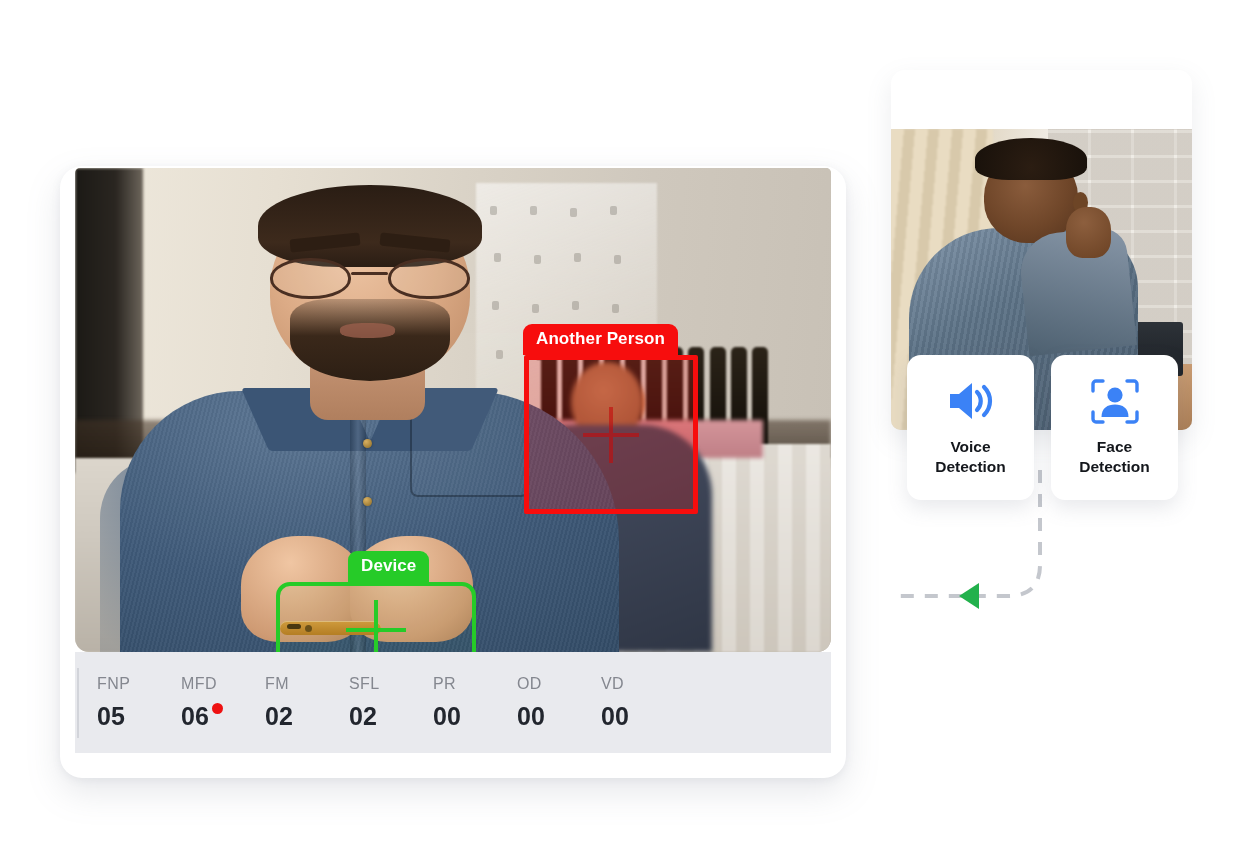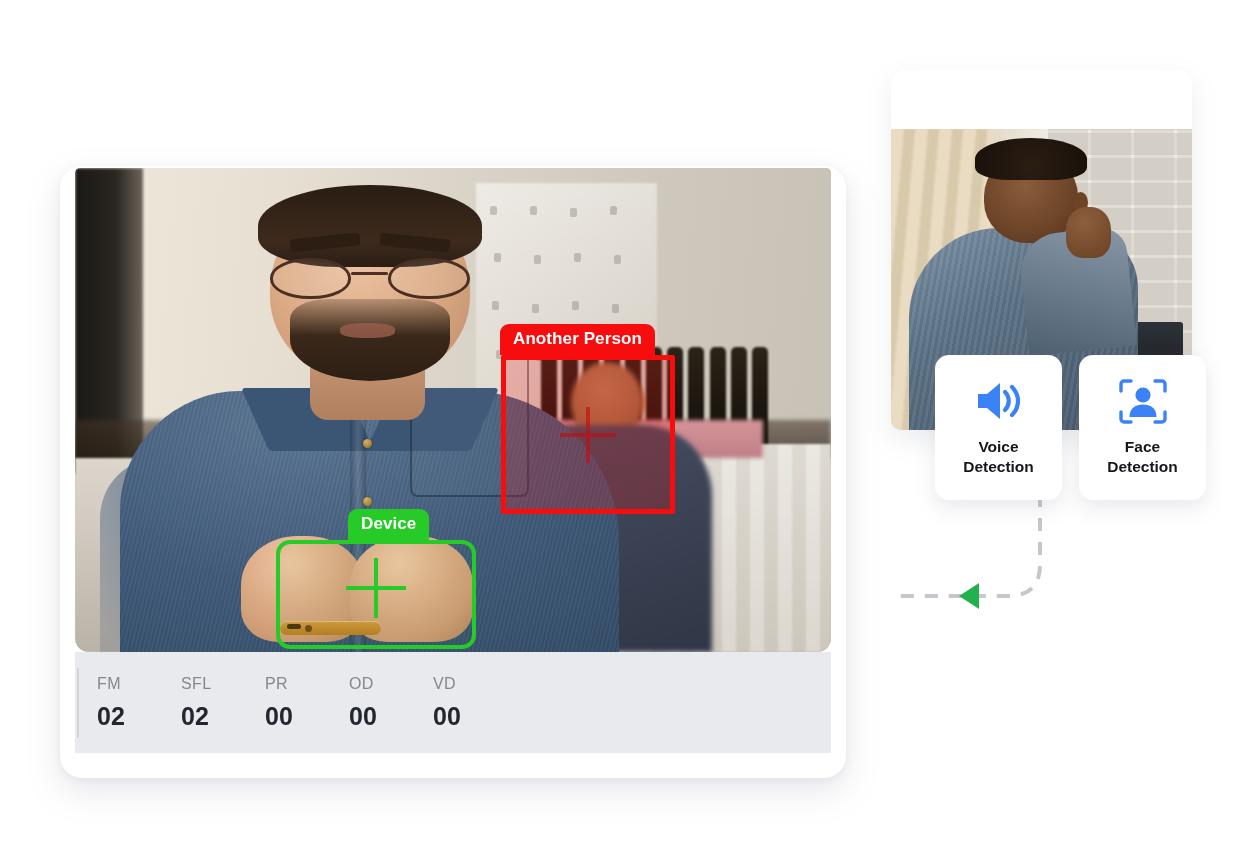--- a/index.html
+++ b/index.html
@@ -224,32 +224,32 @@
     letter-spacing: .1px; white-space: nowrap;
     font-family: "Liberation Sans", sans-serif;
   }
   .det-rect { position: absolute; inset: 0; border-style: solid; }
   .cross { position: absolute; left: 50%; top: 50%; transform: translate(-50%,-50%); }
   .cross span { position: absolute; }
   .cross .h { left: 0; top: 50%; width: 100%; height: 4px; transform: translateY(-50%); }
   .cross .v { top: 0; left: 50%; height: 100%; width: 4px; transform: translateX(-50%); }
 
   
-  #box-person { left: 501px; top: 355px; width: 174px; height: 159px; }
+  #box-person { left: 524px; top: 355px; width: 174px; height: 159px; }
   #box-person .det-rect {
     border-width: 5px; border-color: #f70d0d;
     background: rgba(240,20,20,.24);
     border-radius: 2px;
   }
   #box-person .det-label { background: #f70d0d; left: -1px; }
   #box-person .cross { width: 56px; height: 56px; opacity: .62; }
   #box-person .cross span { background: #c40c0c; }
 
   
-  #box-device { left: 276px; top: 540px; width: 200px; height: 109px; }
+  #box-device { left: 276px; top: 582px; width: 200px; height: 109px; }
   #box-device .det-rect {
     border-width: 4px; border-color: #26cb28;
     border-radius: 14px;
     background: rgba(38,203,40,.03);
   }
   #box-device .det-label { background: #26cb28; left: 72px; border-radius: 9px 9px 0 0; }
   #box-device .cross { width: 60px; height: 60px; top: 44%; }
   #box-device .cross span { background: #26cb28; }
 
   
@@ -372,21 +372,20 @@
   
   .det-card {
     position: absolute;
     width: 127px; height: 145px;
     background: #ffffff;
     border-radius: 14px;
     box-shadow: 0 8px 20px rgba(120,125,145,0.17);
     display: flex; flex-direction: column;
     align-items: center; justify-content: center;
     gap: 13px;
-    margin-left: 28px;
   }
   #card-voice { left: 907px; top: 355px; }
   #card-face { left: 1051px; top: 355px; }
   .det-card-label {
     font-size: 15.5px; font-weight: bold; color: #14171c;
     text-align: center; line-height: 1.28; white-space: pre-line;
   }
   .det-card-icon { width: 52px; height: 46px; display: flex; align-items: center; justify-content: center; }
 
   
@@ -505,21 +504,34 @@
           <span class="v"></span>
       </div>
     </div>
     <div class="det-label">Device</div>
   </div>
 
   <div class="stats">
     <div class="divider"></div>
     <div class="metrics">
 
-
+      <div class="metric">
+        <div class="metric-key">FNP</div>
+        <div class="metric-val">
+          <span>05</span>
+        </div>
+      </div>
+
+      <div class="metric">
+        <div class="metric-key">MFD</div>
+        <div class="metric-val">
+          <span>06</span>
+          <span class="alert-dot"></span>
+        </div>
+      </div>
 
       <div class="metric">
         <div class="metric-key">FM</div>
         <div class="metric-val">
           <span>02</span>
         </div>
       </div>
 
       <div class="metric">
         <div class="metric-key">SFL</div>

